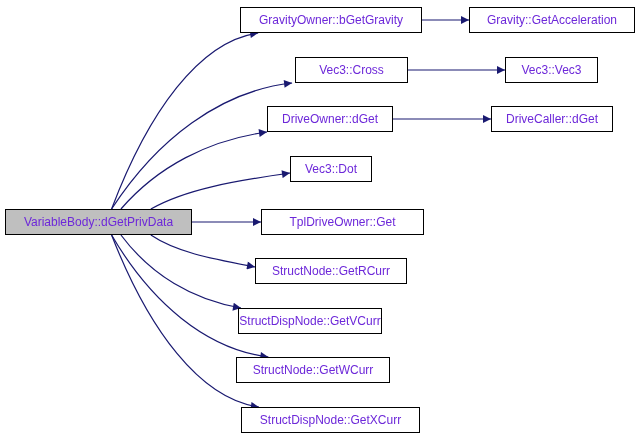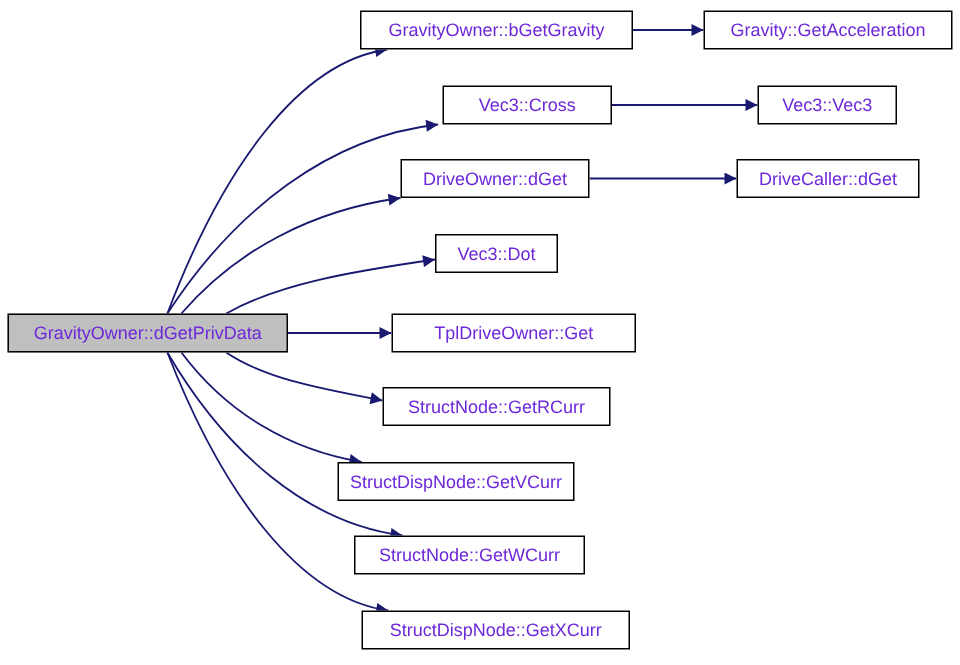--- a/index.html
+++ b/index.html
@@ -32,26 +32,26 @@
       <path d="M192,222 L261,222" fill="none" stroke="#191970" stroke-width="1.2" marker-end="url(#arrow)"></path>
       <path d="M150.86,235 C176.895,252.6 213.344,259 255,267" fill="none" stroke="#191970" stroke-width="1.2" marker-end="url(#arrow)"></path>
       <path d="M120.94,235 C150.95499999999998,275.15 192.976,300 241,308" fill="none" stroke="#191970" stroke-width="1.2" marker-end="url(#arrow)"></path>
       <path d="M111.58999999999999,235 C150.7925,302.1 205.676,349 268.4,357" fill="none" stroke="#191970" stroke-width="1.2" marker-end="url(#arrow)"></path>
       <path d="M111.58999999999999,235 C148.4175,329.6 199.976,399 258.9,407" fill="none" stroke="#191970" stroke-width="1.2" marker-end="url(#arrow)"></path>
       <path d="M422,20 L469,20" fill="none" stroke="#191970" stroke-width="1.2" marker-end="url(#arrow)"></path>
       <path d="M374,70 L505,70" fill="none" stroke="#191970" stroke-width="1.2" marker-end="url(#arrow)"></path>
       <path d="M393,119 L491,119" fill="none" stroke="#191970" stroke-width="1.2" marker-end="url(#arrow)"></path>
     </svg>
 
-  <div class="node root" id="node-root" style="left:5px;top:209px;width:187px;">GravityOwner::dGetPrivData</div>
+  <div class="node root" id="node-root" style="left:5px;top:209px;width:187px;">VariableBody::dGetPrivData</div>
   <div class="node" id="node-n1" style="left:240px;top:7px;width:182px;">GravityOwner::bGetGravity</div>
   <div class="node" id="node-n2" style="left:295px;top:57px;width:113px;">Vec3::Cross</div>
   <div class="node" id="node-n3" style="left:267px;top:106px;width:126px;">DriveOwner::dGet</div>
   <div class="node" id="node-n4" style="left:290px;top:156px;width:82px;">Vec3::Dot</div>
   <div class="node" id="node-n5" style="left:261px;top:209px;width:163px;">TplDriveOwner::Get</div>
   <div class="node" id="node-n6" style="left:255px;top:258px;width:152px;">StructNode::GetRCurr</div>
-  <div class="node" id="node-n7" style="left:225px;top:308px;width:158px;">StructDispNode::GetVCurr</div>
+  <div class="node" id="node-n7" style="left:238px;top:308px;width:144px;">StructDispNode::GetVCurr</div>
   <div class="node" id="node-n8" style="left:236px;top:357px;width:154px;">StructNode::GetWCurr</div>
   <div class="node" id="node-n9" style="left:241px;top:407px;width:179px;">StructDispNode::GetXCurr</div>
   <div class="node" id="node-n10" style="left:469px;top:7px;width:166px;">Gravity::GetAcceleration</div>
   <div class="node" id="node-n11" style="left:505px;top:57px;width:93px;">Vec3::Vec3</div>
   <div class="node" id="node-n12" style="left:491px;top:106px;width:122px;">DriveCaller::dGet</div>
 </div>
 
 </body></html>

